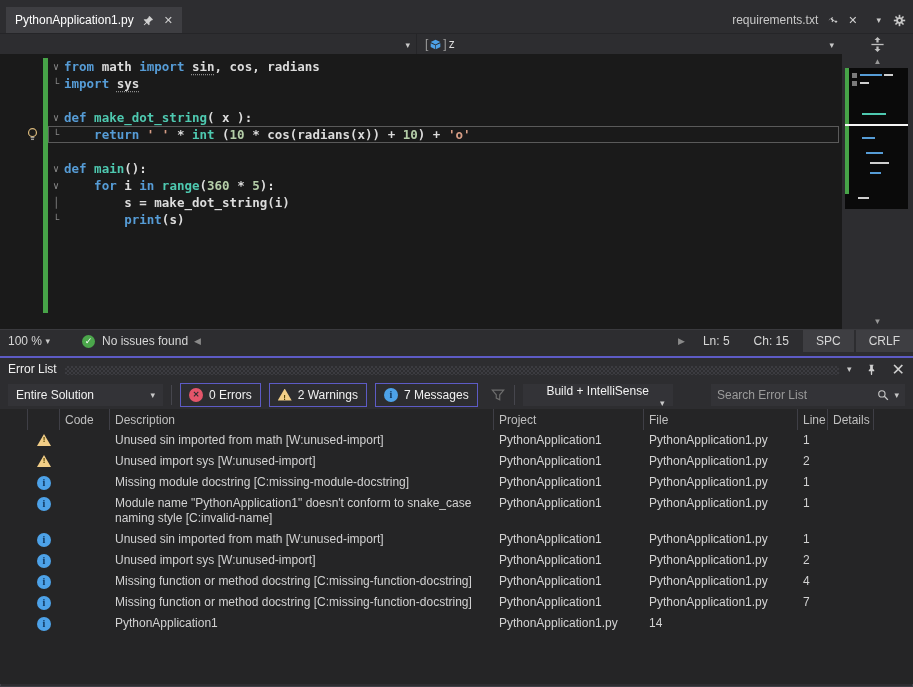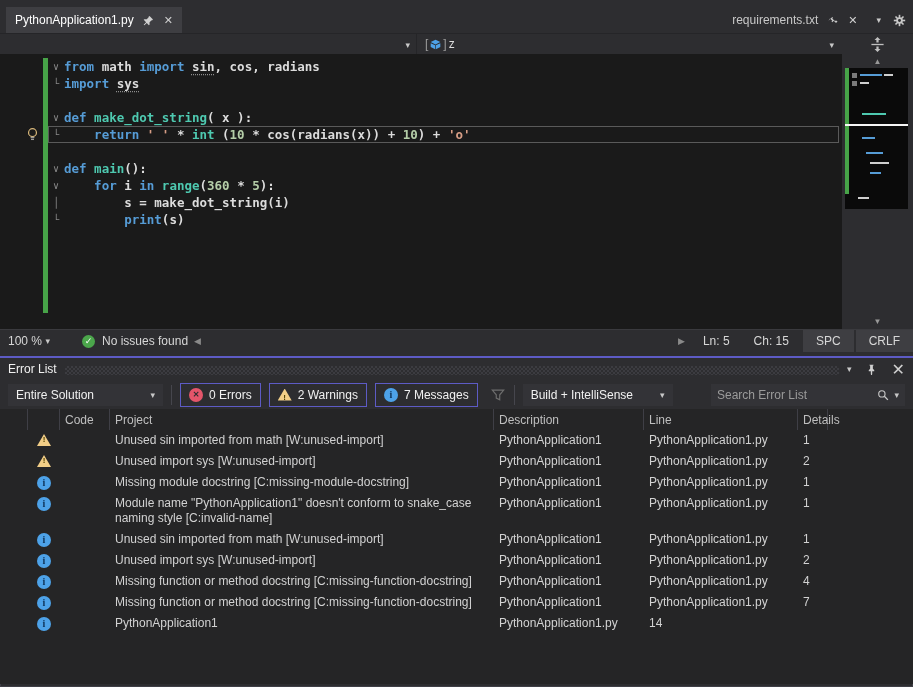--- a/index.html
+++ b/index.html
@@ -69,21 +69,21 @@
   .panel-title { height:22px; display:flex; align-items:center; padding:0 8px; gap:8px; }
   .panel-title .t { font-size:12px; color:#f1f1f1; white-space:nowrap; }
   .grip { flex:1; height:9px; margin-top:2px;
           background:repeating-conic-gradient(#3c3c41 0% 25%, transparent 0% 50%); background-size:4px 4px; }
   .panel-title .icons { display:flex; gap:12px; align-items:center; color:#d0d0d0; }
 
   .panel-toolbar { height:29px; display:flex; align-items:center; padding:0 8px; gap:8px; }
   .combo { background:#333337; height:22px; display:flex; align-items:center; font-size:12px; color:#f1f1f1; padding:0 8px; position:relative; }
   .combo .chev { margin-left:auto; padding-left:10px; }
   .combo.scope { width:155px; }
-  .combo.source { width:150px; }
+  .combo.source { width:150px;flex-direction:column; }
   .tsep { width:1px; height:20px; background:#46464d; }
   .tbtn { display:flex; align-items:center; gap:6px; height:24px; padding:0 8px; border:1px solid #5d5bc5; background:#2d2d30; font-size:12px; color:#f1f1f1; }
   .sev-e { width:14px; height:14px; border-radius:50%; background:#e4556a; position:relative; }
   .sev-e::after { content:"✕"; position:absolute; left:0; top:0; width:100%; text-align:center; font-size:8px; line-height:14px; color:#2d2d30; font-weight:bold; }
   .sev-w { width:14px; height:12px; background:#f2ce87; clip-path:polygon(50% 0,100% 100%,0 100%); position:relative; }
   .sev-w::after { content:"!"; position:absolute; left:0; bottom:-1px; width:100%; text-align:center; font-size:8px; font-weight:bold; color:#504000; }
   .sev-i { width:14px; height:14px; border-radius:50%; background:#4da2e8; position:relative; }
   .sev-i::after { content:"i"; position:absolute; left:0; top:0; width:100%; text-align:center; font-size:10px; line-height:13px; font-weight:bold; color:#0c3055; font-family:"Liberation Serif", serif; }
   .search { margin-left:auto; width:194px; height:22px; background:#333337; display:flex; align-items:center; padding:0 6px; gap:5px; }
   .search input { flex:1; background:transparent; border:none; outline:none; color:#dcdcdc; font-size:12px; font-family:"Liberation Sans", sans-serif; }
@@ -281,22 +281,23 @@
           </svg>
         <span class="chev">▾</span>
       </div>
     </div>
 
     <div class="grid">
       <div class="ehead">
         <div></div>
         <div></div>
         <div>Code</div>
+        <div>Description</div>
         <div>Project</div>
-        <div>Description</div>
+        <div>File</div>
         <div>Line</div>
         <div>Details</div>
         <div style="border-right:none;"></div>
       </div>
       <div id="error-rows">
           <div class="erow">
             <div></div>
             <div class="icell">
               <span class="sev-w"></span>
             </div>

